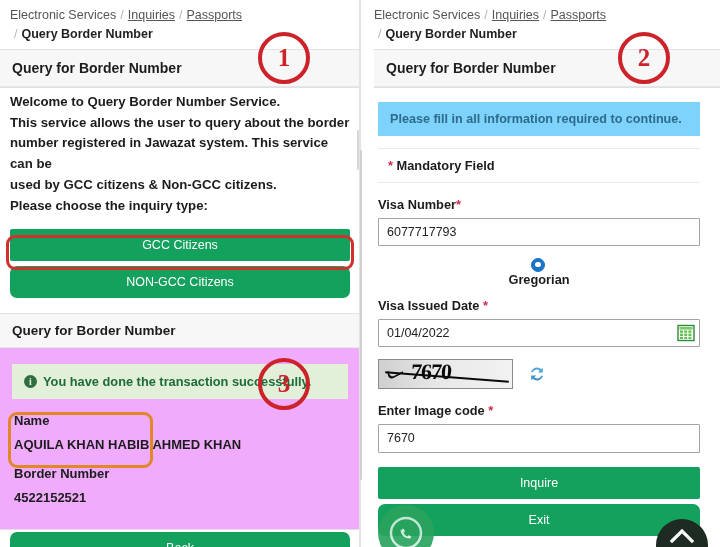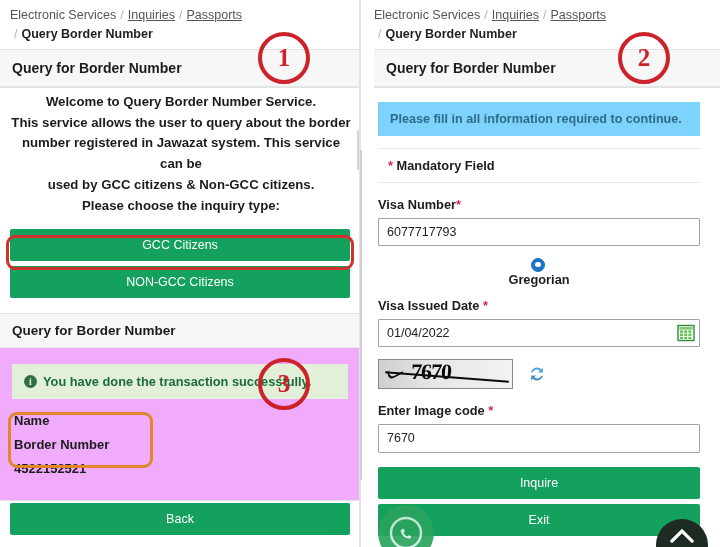--- a/index.html
+++ b/index.html
@@ -45,34 +45,33 @@
     background: #f7f7f7; border-bottom: 1px solid #e6e6e6;
     padding: 10px 12px; font-size: 14px; font-weight: bold; color: #1c1c1c;
   }
   .card-head.compact { padding: 9px 12px; font-size: 13.5px; }
   .card-body { padding: 14px 12px 10px 12px; }
 
   
   .welcome {
     font-size: 13.2px; font-weight: bold; color: #1c1c1c; line-height: 1.58;
     padding: 4px 8px 2px 10px;
-    text-align: center;
   }
   .welcome p { margin: 0; }
 
   
   .btn-green {
     display: block; width: 100%;
     background: #14a05d; color: #ffffff;
     border: none; border-radius: 2px;
     font-size: 12.5px; font-family: "Liberation Sans", sans-serif;
     text-align: center; padding: 9px 0; margin-bottom: 5px;
     cursor: pointer;
   }
-  .btn-green:last-child { margin-bottom: 0; }
+  .btn-green:last-child { margin-bottom: 0; border-radius: 7px; }
 
   .btn-wrap { padding: 0 10px; }
 
   
   .redbox {
     position: absolute;
     border: 3px solid #d0312d; border-radius: 9px;
     pointer-events: none; z-index: 30;
   }
   .orangebox {
@@ -249,20 +248,21 @@
       <div class="card-body">
 
         <div class="alert-success">
           <span class="info-dot">i</span>
           <span>You have done the transaction successfully.</span>
         </div>
 
         <div class="result-row">
           <div class="result-left">
             <div class="field-label">Name</div>
+            <div class="field-value">AQUILA KHAN HABIB AHMED KHAN</div>
             <div class="field-label" style="margin-top:4px;">Border Number</div>
             <div class="field-value">4522152521</div>
           </div>
         </div>
       </div>
     </div>
 
     <div class="orangebox" style="left:8px; top:412px; width:145px; height:56px;"></div>
 
     <div class="btn-wrap" style="margin-top:2px;">

